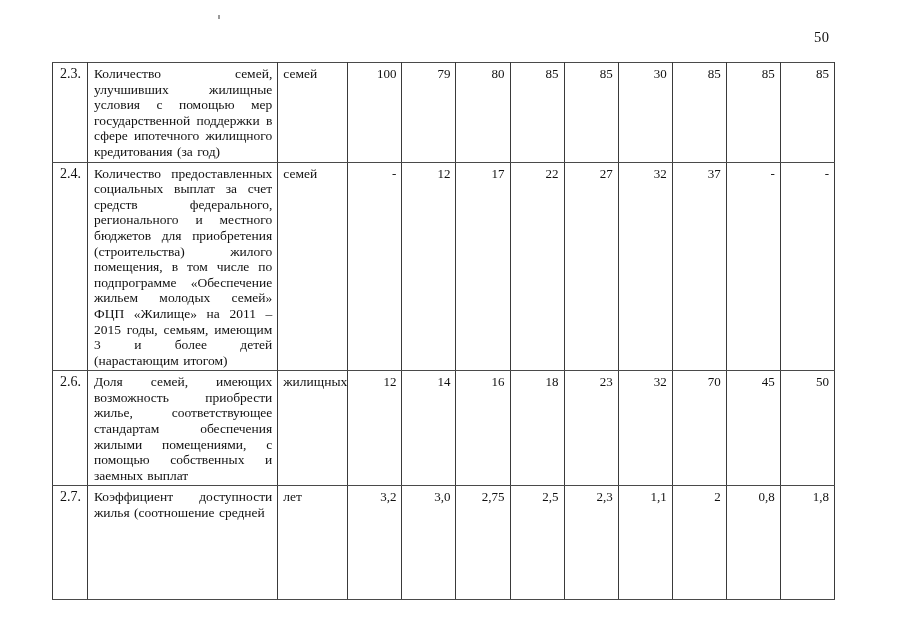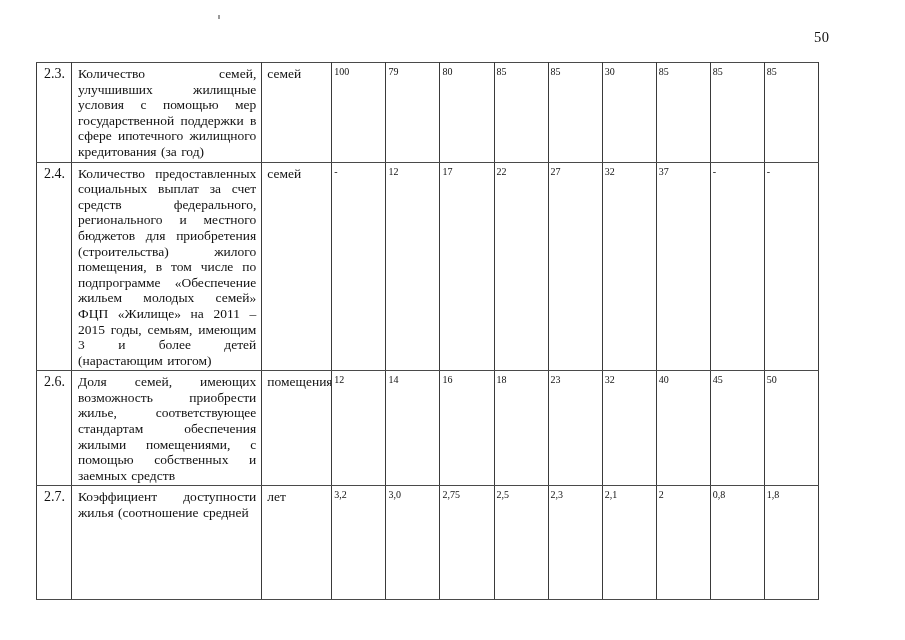--- a/index.html
+++ b/index.html
@@ -28,21 +28,21 @@
   .scan-dot {
     position: absolute;
     left: 218px;
     top: 15px;
     width: 2px;
     height: 4px;
     background: #9a9a9a;
   }
   table.indicators {
     position: absolute;
-    left: 36px;
+    left: 52px;
     top: 62px;
     border-collapse: collapse;
     table-layout: fixed;
     width: 783px;
     font-size: 13.5px;
   }
   table.indicators td {
     border: 1.5px solid #3a3a3a;
     vertical-align: top;
     overflow: hidden;
@@ -62,22 +62,22 @@
     text-align-last: left;
     line-height: 15.6px;
     word-spacing: 1px;
   }
   td.col-unit {
     padding: 3px 3px 0 5px;
     line-height: 15.6px;
   }
   td.col-val {
     padding: 3px 5px 0 2px;
-    text-align: left;
-    font-size: 10px;
+    text-align: right;
+    font-size: 13px;
   }
   tbody tr:nth-child(1) { height: 95px; }
   tbody tr:nth-child(2) { height: 200px; }
   tbody tr:nth-child(3) { height: 56px; }
   tbody tr:nth-child(4) { height: 114px; }
   tbody tr:nth-child(5) { height: 51px; }
 </style>
 </head>
 <body>
 
@@ -126,42 +126,42 @@
           <td class="col-val">17</td>
           <td class="col-val">22</td>
           <td class="col-val">27</td>
           <td class="col-val">32</td>
           <td class="col-val">37</td>
           <td class="col-val">-</td>
           <td class="col-val">-</td>
         </tr>
         <tr>
       <td class="col-num">2.6.</td>
-      <td class="col-name">Доля семей, имеющих возможность приобрести жилье, соответствующее стандартам обеспечения жилыми помещениями, с помощью собственных и заемных средств</td>
-      <td class="col-unit">помещения</td>
+      <td class="col-name">Доля семей, имеющих возможность приобрести жилье, соответствующее стандартам обеспечения жилыми помещениями, с помощью собственных и заемных выплат</td>
+      <td class="col-unit">жилищных</td>
     <td class="col-val">12</td>
           <td class="col-val">14</td>
           <td class="col-val">16</td>
           <td class="col-val">18</td>
           <td class="col-val">23</td>
           <td class="col-val">32</td>
-          <td class="col-val">40</td>
+          <td class="col-val">70</td>
           <td class="col-val">45</td>
           <td class="col-val">50</td>
         </tr>
         <tr>
       <td class="col-num">2.7.</td>
       <td class="col-name">Коэффициент доступности жилья (соотношение средней</td>
       <td class="col-unit">лет</td>
     <td class="col-val">3,2</td>
           <td class="col-val">3,0</td>
           <td class="col-val">2,75</td>
           <td class="col-val">2,5</td>
           <td class="col-val">2,3</td>
-          <td class="col-val">2,1</td>
+          <td class="col-val">1,1</td>
           <td class="col-val">2</td>
           <td class="col-val">0,8</td>
           <td class="col-val">1,8</td>
         </tr>
       </tbody>
   </table>
 
 </div>
 
 </body></html>

